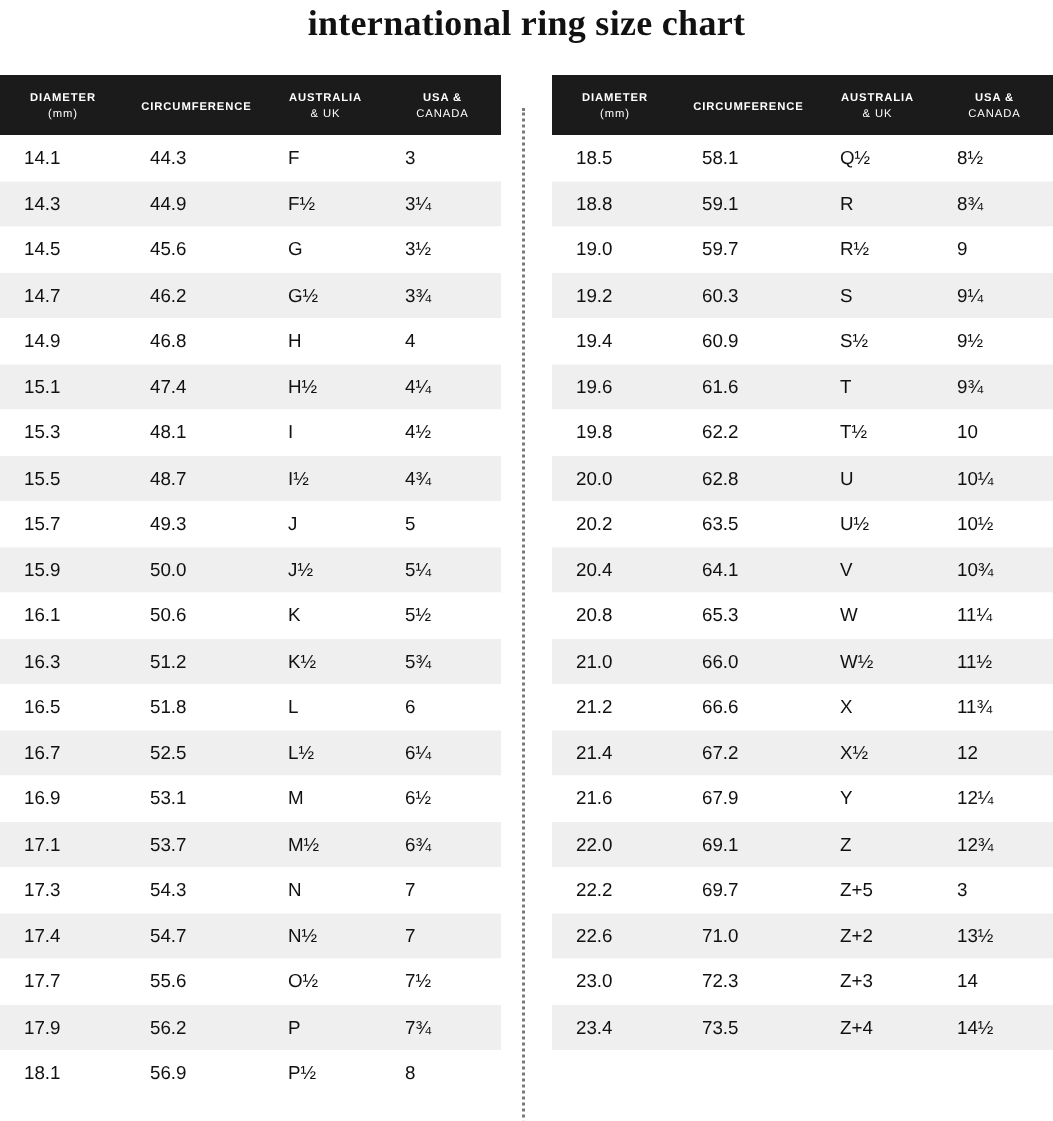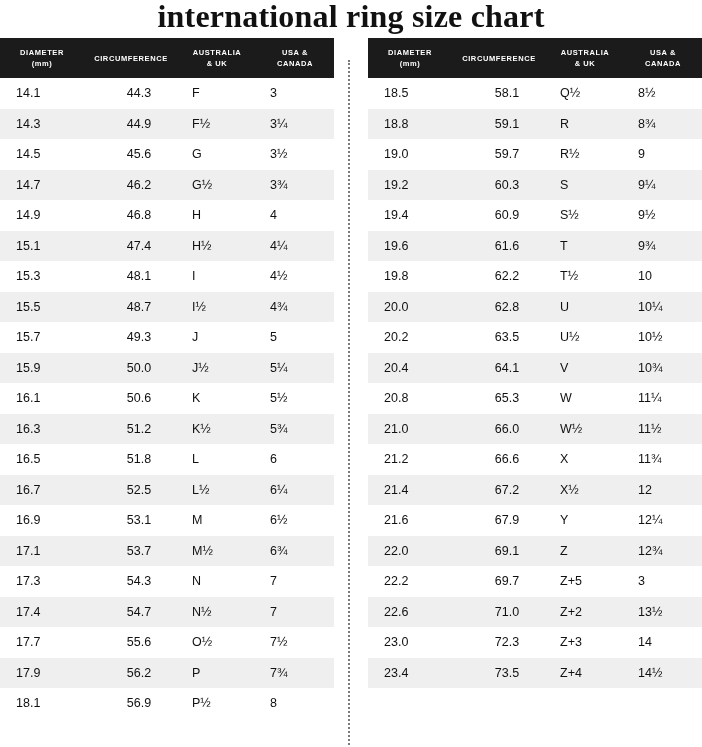--- a/index.html
+++ b/index.html
@@ -15,24 +15,24 @@
     position: relative;
     width: 702px;
     height: 747px;
     background: #fff;
     overflow: hidden;
   }
   .title {
     text-align: center;
     font-family: "Liberation Serif", serif;
     font-weight: bold;
-    font-size: 32px;
+    font-size: 24px;
     line-height: 28px;
     color: #111111;
-    margin: 2px 0 8px 0;
+    margin: 2px 0 20px 0;
     letter-spacing: 0.2px;
   }
   .tables {
     display: flex;
     flex-direction: row;
     align-items: flex-start;
     justify-content: space-between;
     width: 702px;
     padding: 0 0px;
   }
@@ -52,21 +52,21 @@
     letter-spacing: 0.6px;
     text-align: center;
     padding: 9px 2px;
     line-height: 11px;
     vertical-align: middle;
     border: none;
   }
   thead th .sub {
     display: block;
     font-size: 7.5px;
-    font-weight: bold;
+    font-weight: normal;
     letter-spacing: 0.6px;
   }
   tbody td {
     font-size: 12.5px;
     color: #111111;
     height: 30.5px;
     padding: 0 0 0 14px;
     border: none;
     vertical-align: middle;
     text-align: left;
@@ -74,21 +74,21 @@
   }
   tbody tr:nth-child(odd) { background: #ffffff; }
   tbody tr:nth-child(even) { background: #efefef; }
 
   col.c-dia { width: 84px; }
   col.c-cir { width: 94px; }
   col.c-auk { width: 78px; }
   col.c-usa { width: 78px; }
 
   td.c-dia { padding-left: 16px; }
-  td.c-cir { padding-left: 16px; text-align: center; }
+  td.c-cir { padding-left: 16px; }
   td.c-auk { padding-left: 14px; }
   td.c-usa { padding-left: 14px; }
 
   .divider {
     width: 6px;
     align-self: stretch;
     margin-top: 22px;
     border-left: 2px dotted #7a7a7a;
     height: 700px;
   }

